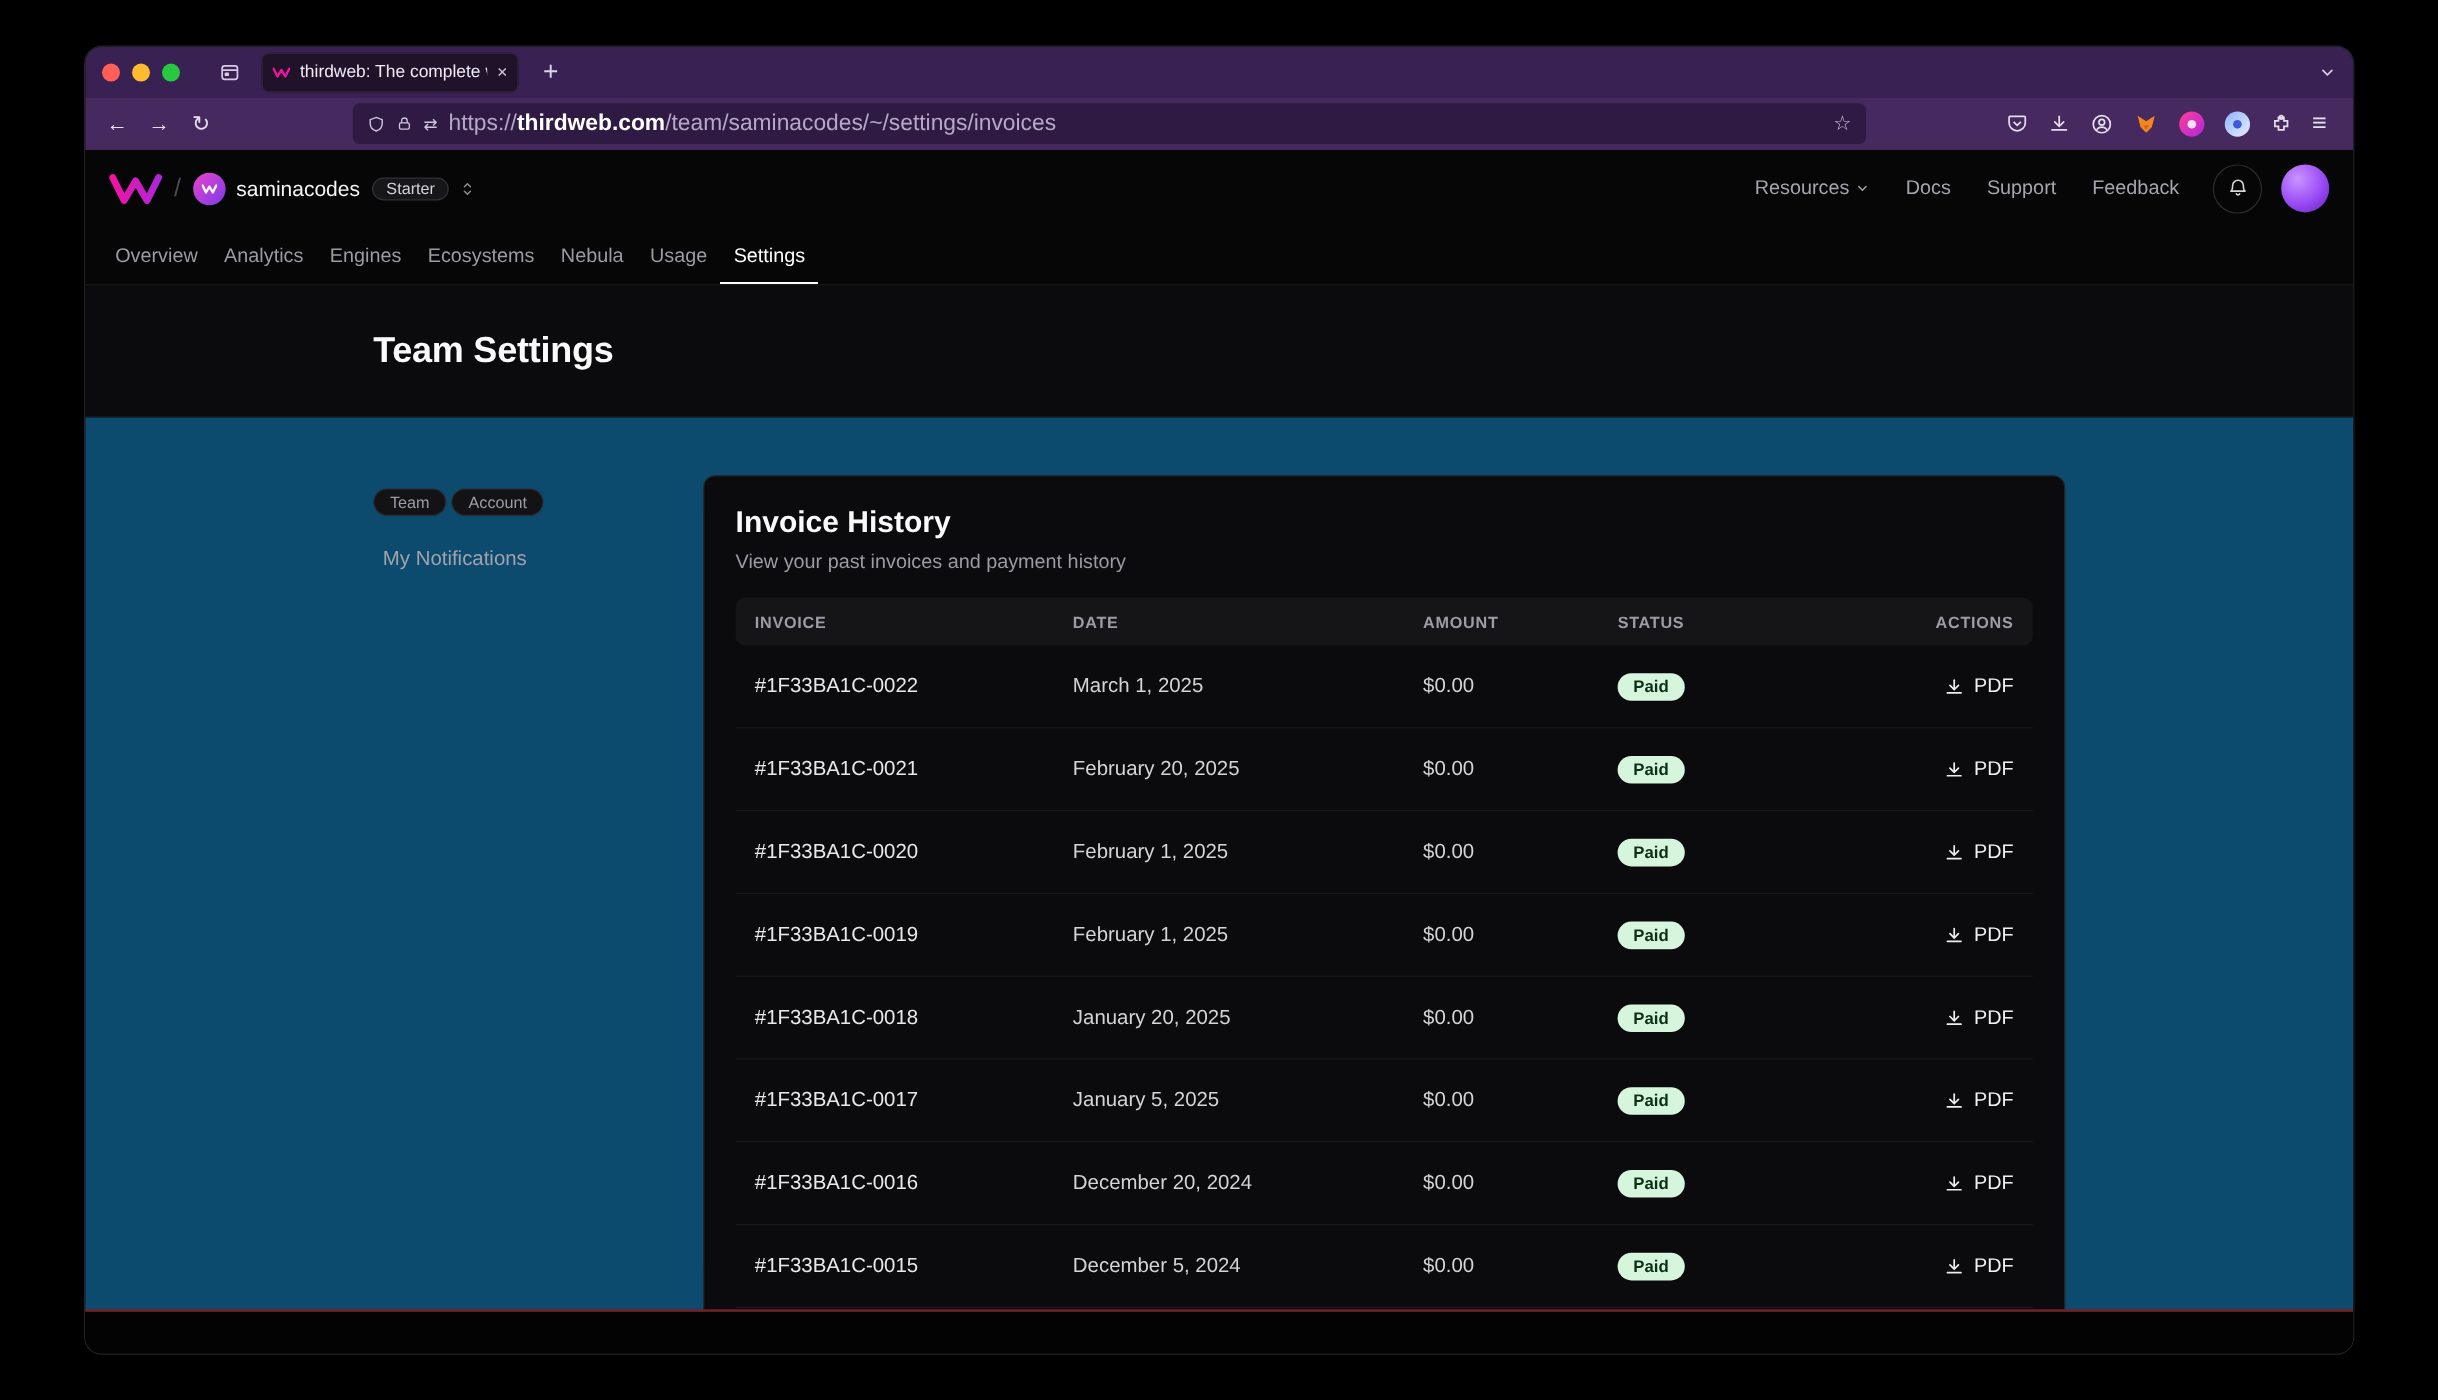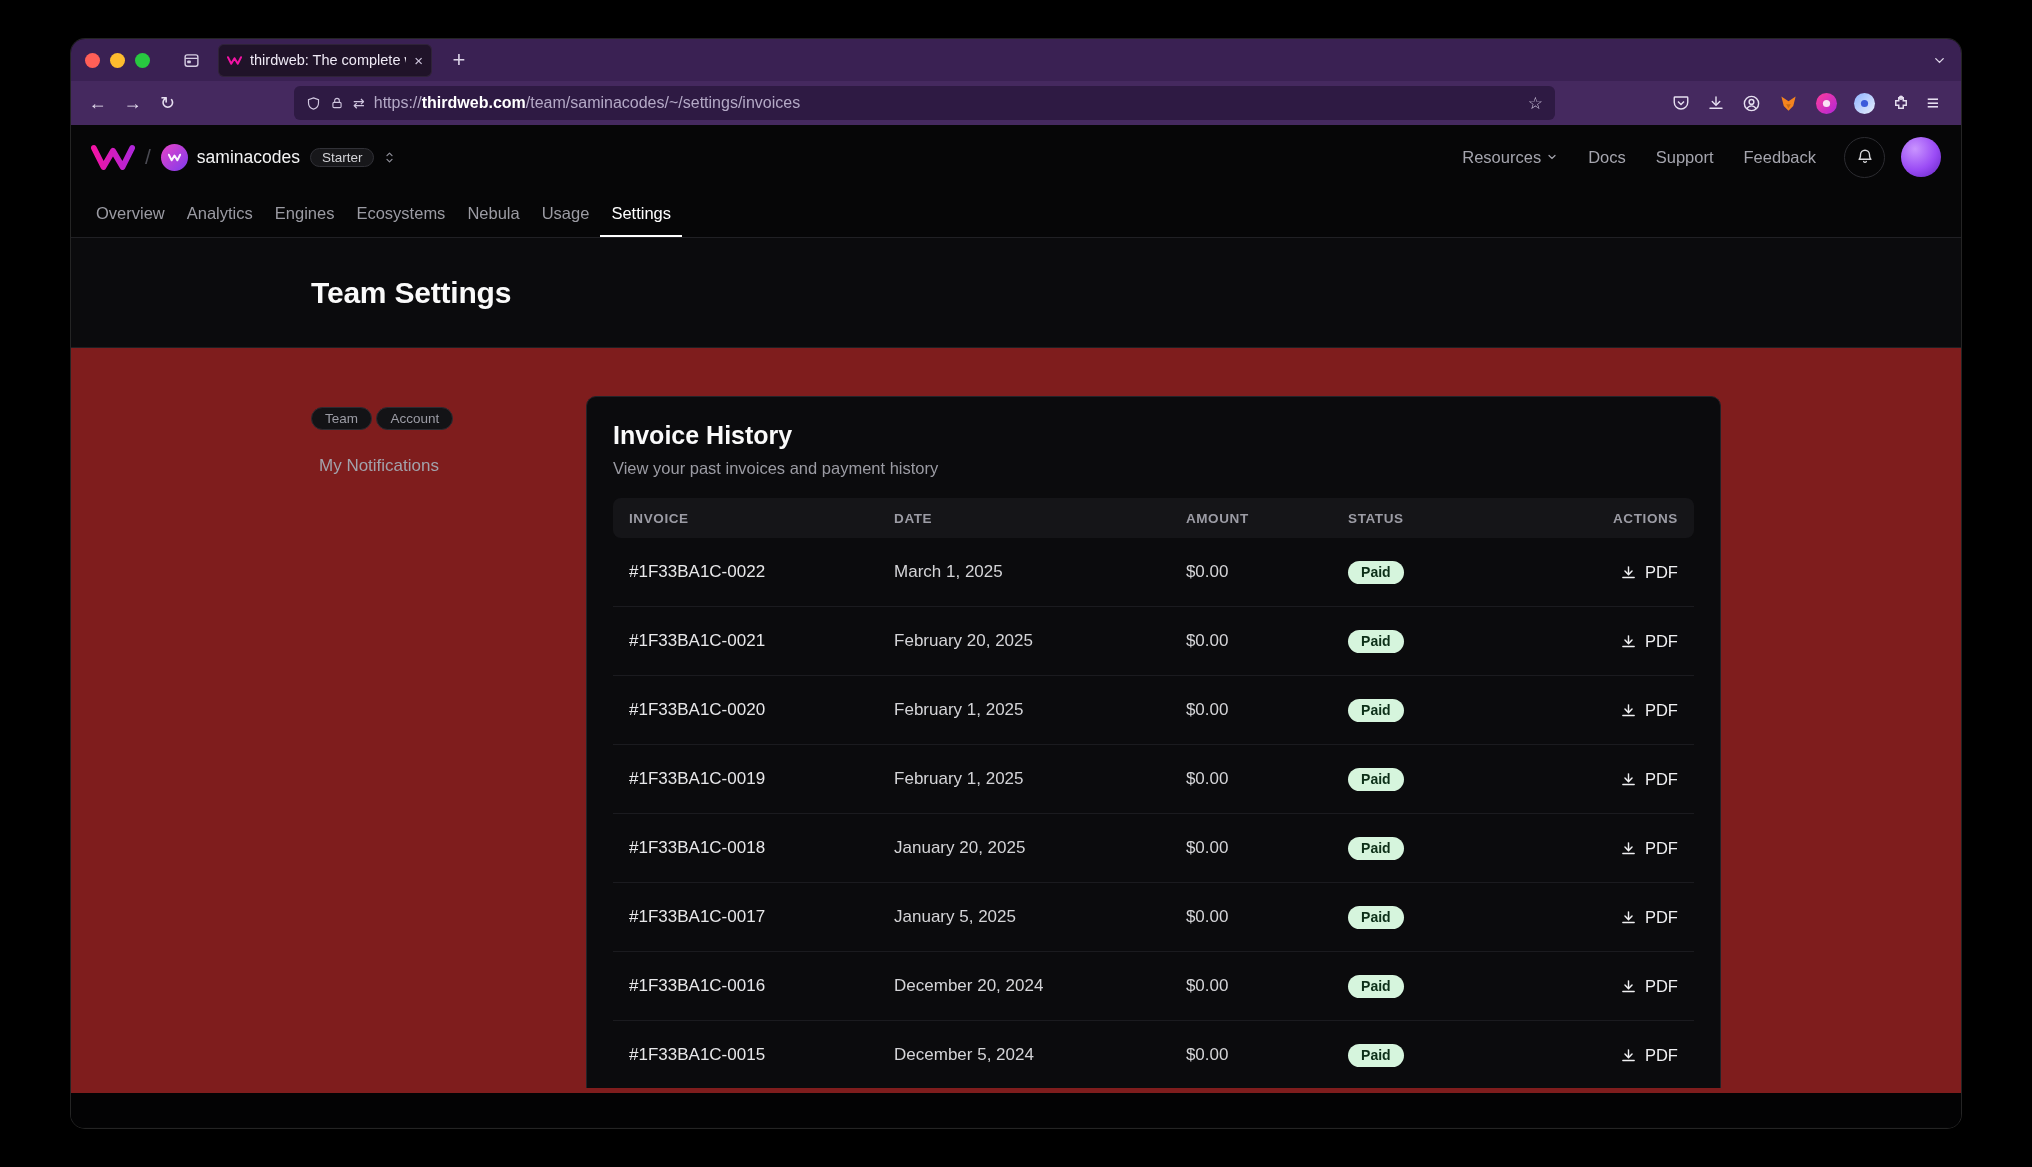--- a/index.html
+++ b/index.html
@@ -27,21 +27,21 @@
   .newtab { margin-left:12px; font-size:22px; color:#dcd4e8; width:30px; text-align:center; }
   .alltabs { margin-left:auto; color:#dcd4e8; display:flex; align-items:center; }
 
   
   .navbar { height:44px; background:#45295f; display:flex; align-items:center; padding:0 10px; }
   .navbtn { width:33px; height:33px; display:flex; align-items:center; justify-content:center;
             font-size:18px; color:#e6dff0; border-radius:6px; margin-right:2px; }
   .urlbar { margin-left:108px; width:1261px; height:34px; background:#2e1a43; border-radius:6px;
             display:flex; align-items:center; padding:0 12px; gap:9px; }
   .urlicon { color:#cfc5de; display:flex; align-items:center; }
-  .urltext { font-size:16px; color:#b4a9c6; white-space:nowrap; overflow:hidden; }
+  .urltext { font-size:19px; color:#b4a9c6; white-space:nowrap; overflow:hidden; }
   .urltext .domain { color:#ffffff; font-weight:700; }
   .urlstar { margin-left:auto; color:#cfc5de; font-size:17px; }
   .navicons { margin-left:auto; display:flex; align-items:center; gap:17px; margin-right:12px; color:#e6dff0; }
   .extchip { width:21px; height:21px; border-radius:5px; display:flex; align-items:center; justify-content:center; }
   .menu-glyph { font-size:21px; }
 
   
   .page { height:1003px; background:#060607; color:#fff; }
 
   .site-header { height:64px; display:flex; align-items:center; padding:0 20px; }
@@ -63,21 +63,21 @@
                  background:radial-gradient(circle at 35% 30%, #c994ff, #9a4bf5 55%, #5f22bd); }
 
   .site-tabs { display:flex; align-items:stretch; padding:0 14px; border-bottom:1px solid #202024; }
   .stab { padding:15px 11px 14px; font-size:16.5px; color:#9b9ba3; cursor:default; }
   .stab.active { color:#fff; box-shadow:inset 0 -2px 0 #fff; font-weight:500; }
 
   .title-band { height:110px; background:#0b0b0d; border-bottom:1px solid #1f1f23;
                 display:flex; align-items:center; padding-left:240px; }
   .page-title { font-size:30px; font-weight:700; color:#fafafa; letter-spacing:-.2px; }
 
-  .content { position:relative; height:745px; background:#7f1d1d; border-bottom:5px solid #7f1d1d; overflow:hidden; }
+  .content { position:relative; height:745px; background:#0c4a6e; border-bottom:2px solid #7f1d1d; overflow:hidden; }
   .bottom-strip { height:34px; background:#030304; }
 
   
   .sidebar { position:absolute; left:240px; top:0; width:230px; padding-top:48px; }
   .side-pill { display:inline-block; font-size:13.5px; color:#9c9ca5; background:#131316;
                border:1px solid #2b2b31; padding:3px 13px; border-radius:999px; }
   .side-list { margin-top:12px; list-style:none; }
   .side-item { height:43px; line-height:43px; font-size:17px; color:#a2a2ab; padding-left:8px; cursor:default; }
   .side-item.active { color:#ffffff; font-weight:600; }
   .pill-account { margin-top:11px; }

